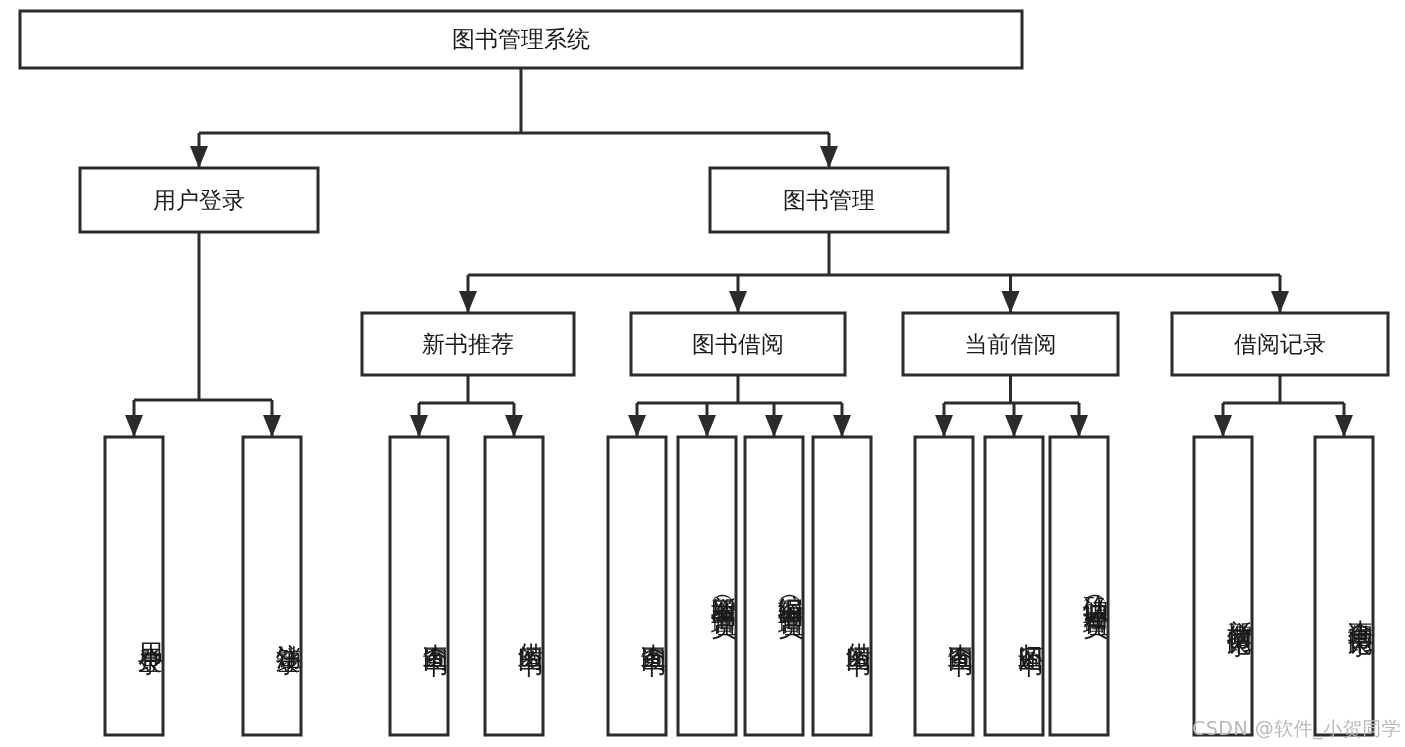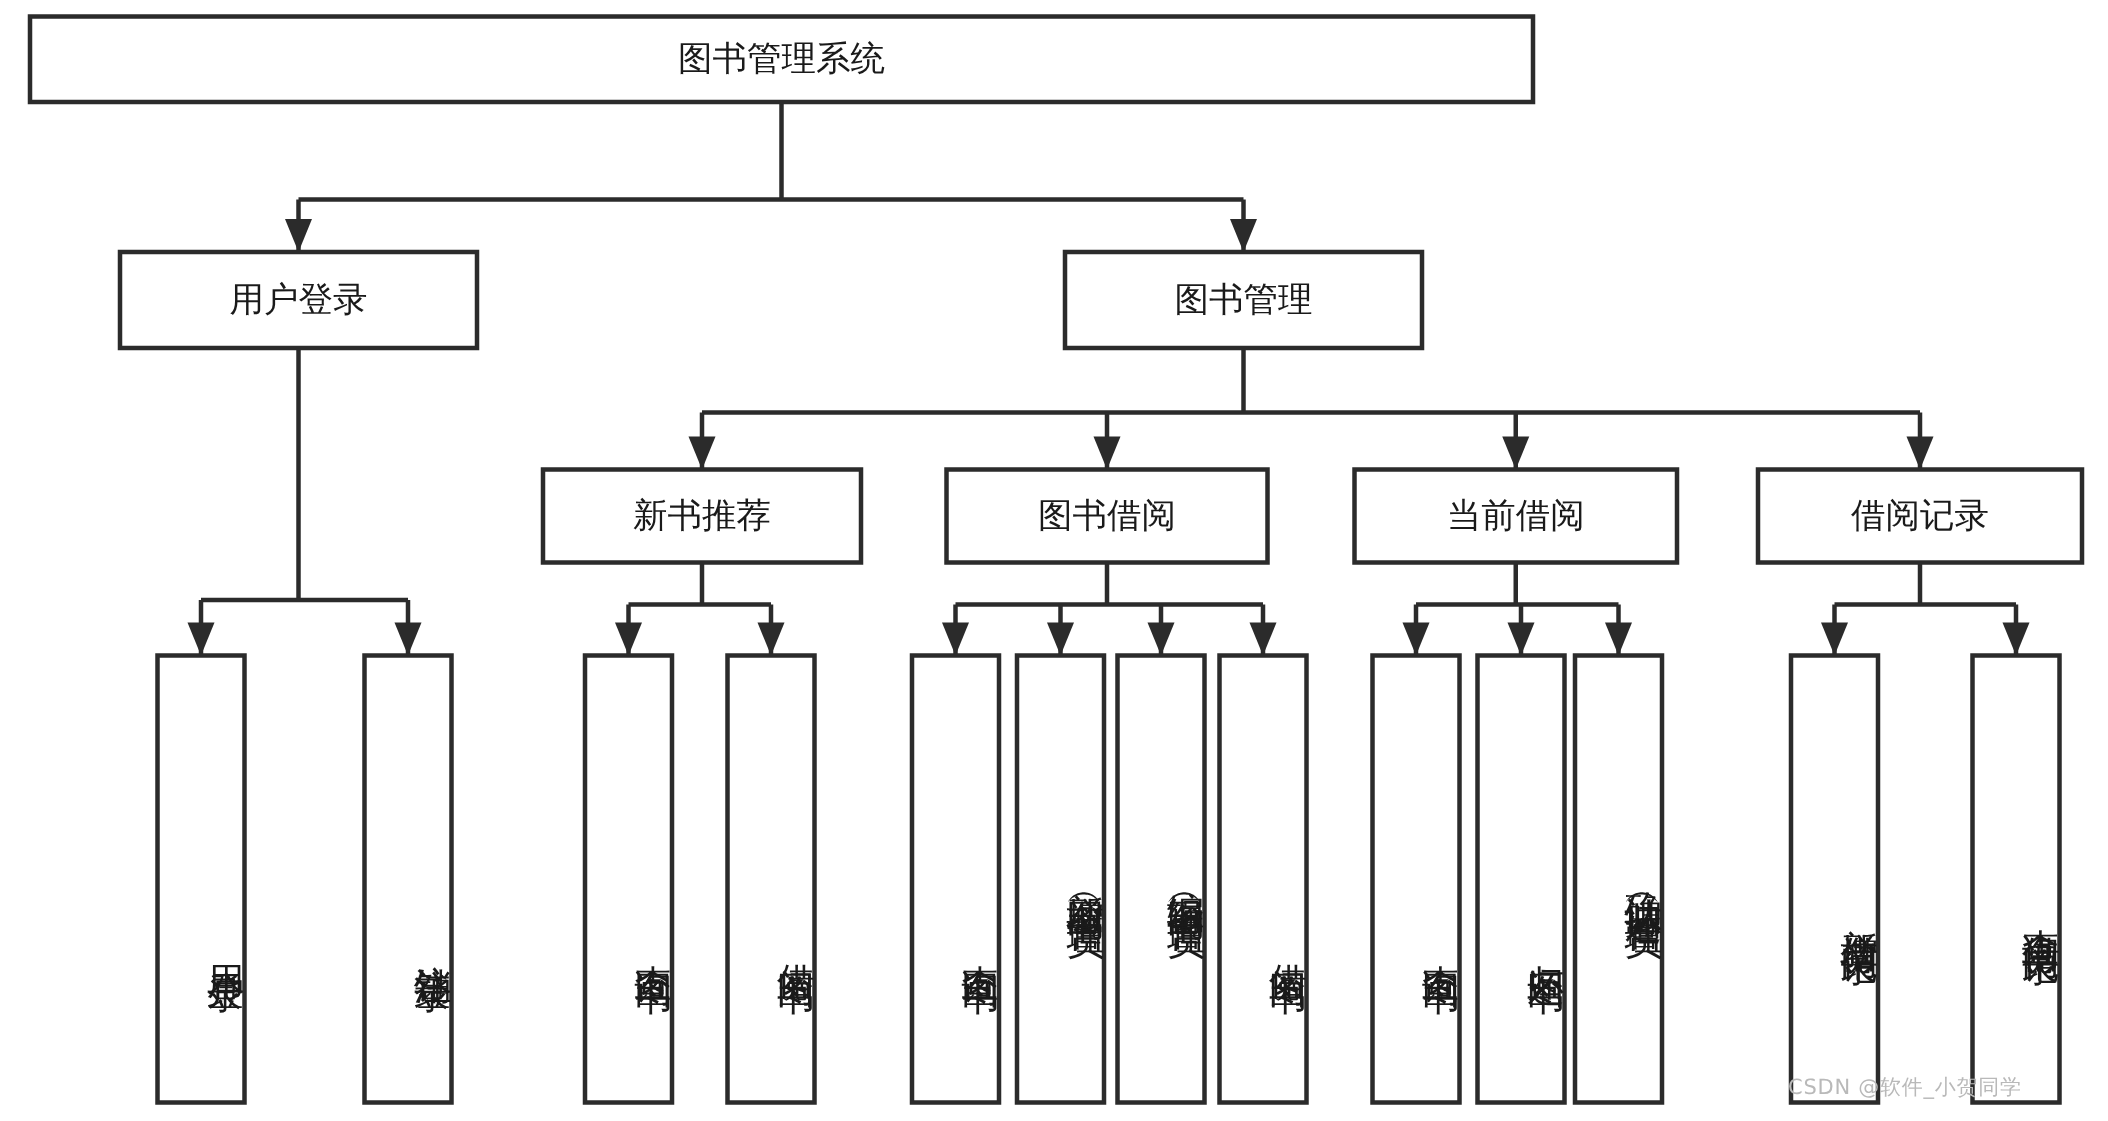--- a/index.html
+++ b/index.html
@@ -59,21 +59,21 @@
     line-height: 1;
     letter-spacing: 3px;
     color: #1a1a1a;
     white-space: nowrap;
     pointer-events: none;
     text-align: center;
   }
   .watermark {
     position: absolute;
     font-family: "DejaVu Sans", "Liberation Sans", sans-serif;
-    font-size: 14px;
+    font-size: 19px;
     color: #b9b9b9;
     white-space: nowrap;
     letter-spacing: 0.5px;
   }
 </style>
 </head>
 <body>
 
 <div id="diagram-root">
   <svg class="tree" viewBox="0 0 1405 747">

